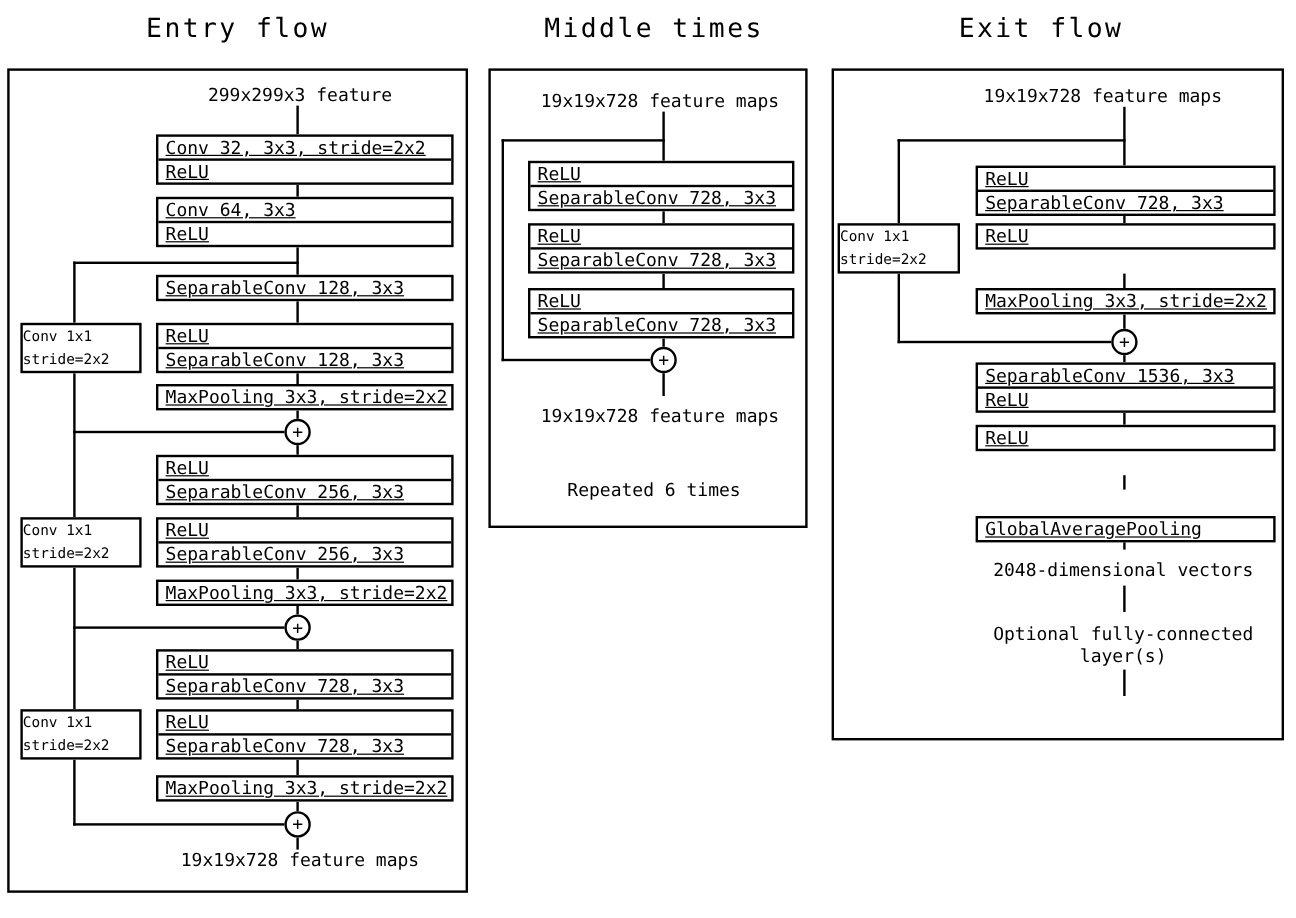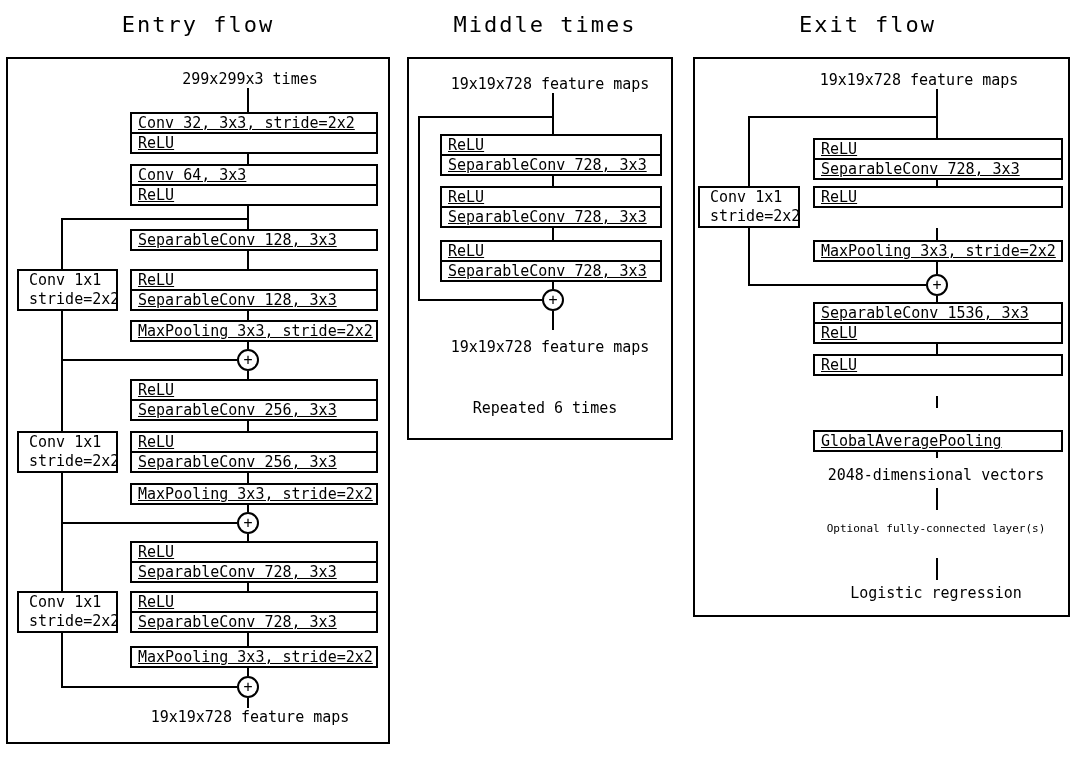--- a/index.html
+++ b/index.html
@@ -11,44 +11,44 @@
   .ftitle{
     position:absolute;text-align:center;font-size:22px;letter-spacing:2px;
     white-space:nowrap;line-height:30px;
   }
   .outer{position:absolute;border:2px solid #000;box-sizing:border-box;background:#fff;}
   .lbl{
     position:absolute;font-size:15px;height:18px;line-height:18px;
     text-align:center;white-space:nowrap;
   }
   .fc{
-    position:absolute;font-size:11px;line-height:19px;text-align:center;
+    position:absolute;font-size:15px;line-height:19px;text-align:center;
   }
   .vl{position:absolute;width:2px;background:#000;}
   .hl{position:absolute;height:2px;background:#000;}
   .nbox{position:absolute;border:2px solid #000;box-sizing:border-box;background:#fff;}
   .row{height:18px;line-height:18px;font-size:15px;padding-left:6px;white-space:nowrap;text-decoration:underline;}
   .row + .row{border-top:2px solid #000;}
   .skip{position:absolute;border:2px solid #000;box-sizing:border-box;background:#fff;}
-  .srow{height:19px;line-height:19px;font-size:15px;padding-left:10px;white-space:nowrap;}
+  .srow{height:19px;line-height:19px;font-size:12px;padding-left:0;white-space:nowrap;}
   .plus{
     position:absolute;width:22px;height:22px;border:2px solid #000;border-radius:50%;
     box-sizing:border-box;background:#fff;display:flex;align-items:center;
     justify-content:center;font-size:15px;line-height:1;
   }
 </style>
 </head>
 <body>
 
 <div class="canvas">
 
   <div class="ftitle" style="left:6px;top:10px;width:384px">Entry flow</div>
   <div class="outer" style="left:6px;top:57px;width:384px;height:687px"></div>
 
-  <div class="lbl" style="left:126px;top:70px;width:248px">299x299x3 times</div>
+  <div class="lbl" style="left:126px;top:70px;width:248px">299x299x3 feature</div>
 
   <div class="vl" style="left:247px;top:88px;height:24px"></div>
   <div class="vl" style="left:247px;top:154px;height:10px"></div>
   <div class="vl" style="left:247px;top:206px;height:23px"></div>
   <div class="hl" style="left:61px;top:218px;width:188px"></div>
   <div class="vl" style="left:61px;top:218px;height:51px"></div>
   <div class="vl" style="left:247px;top:251px;height:18px"></div>
   <div class="vl" style="left:247px;top:311px;height:9px"></div>
   <div class="vl" style="left:247px;top:342px;height:7px"></div>
   <div class="vl" style="left:61px;top:311px;height:120px"></div>
@@ -209,15 +209,14 @@
   </div>
   <div class="nbox" style="left:813px;top:354px;width:250px">
     <div class="row">ReLU</div>
   </div>
   <div class="nbox" style="left:813px;top:430px;width:250px">
     <div class="row">GlobalAveragePooling</div>
   </div>
 
   <div class="lbl" style="left:812px;top:466px;width:248px">2048-dimensional vectors</div>
   <div class="fc" style="left:816px;top:519px;width:240px">Optional fully-connected layer(s)</div>
-  <div class="lbl" style="left:812px;top:584px;width:248px">Logistic regression</div>
 
 </div>
 
 </body></html>

